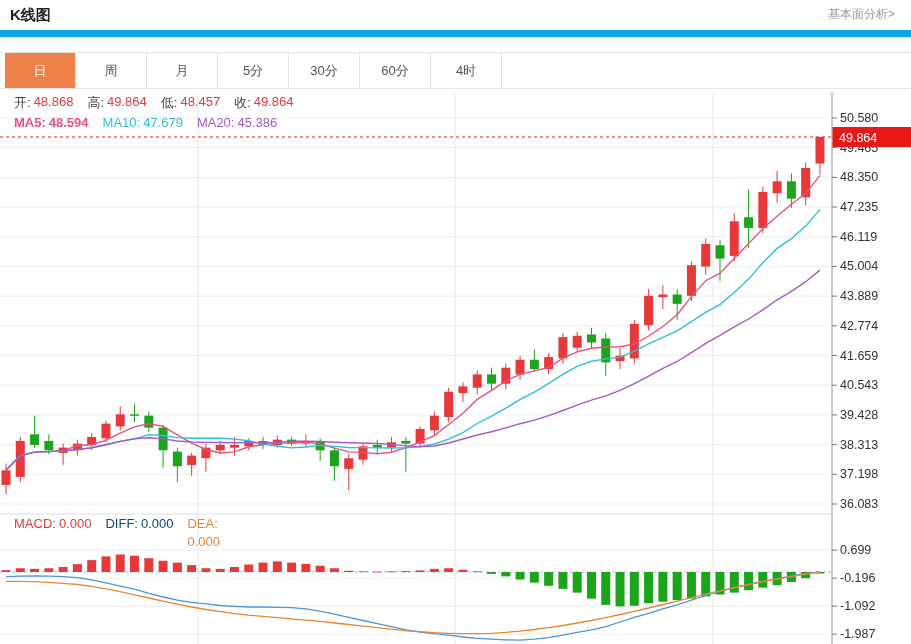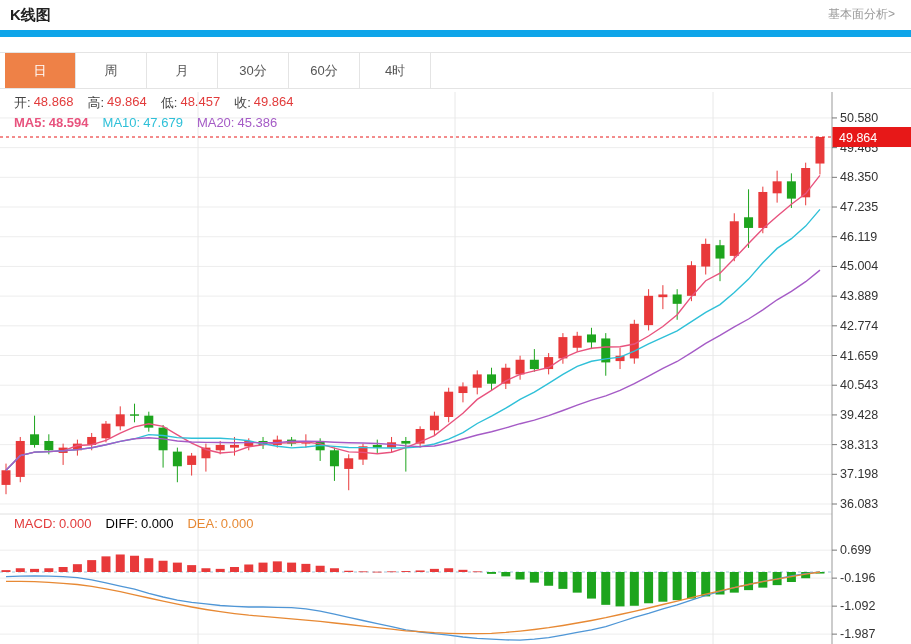--- a/index.html
+++ b/index.html
@@ -12,36 +12,37 @@
   .tab.active{background:#ee8147;color:#fff;}
   .wrap{position:relative;margin-top:3px;height:559px;}
   .wrap svg{position:absolute;left:0;top:0;}
   .row{position:absolute;left:14px;font-size:13px;display:flex;gap:14px;white-space:nowrap;z-index:2;}
   .pair{display:flex;gap:3px;}
   .lbl{color:#444;}
   .vred{color:#e23b3b;}
   .pink{color:#e8537e;font-weight:bold;}
   .cyan{color:#2fc0d8;}
   .purple{color:#a55bc6;text-align:center;}
-  .blue{color:#000000;}
-  .orange{color:#e78934;}
+  .blue{color:#0c4a6e;}
+  .orange{color:#e78934;flex-direction:column;}
   text{font-family:"Liberation Sans",sans-serif;}
 </style>
 </head>
 <body>
 
 <div class="hdr">
   <div class="title">K线图</div>
   <div class="lnk">基本面分析&gt;</div>
 </div>
 
 <div class="tabs" id="tabbar">
     <div class="tab active">日</div>
     <div class="tab">周</div>
     <div class="tab">月</div>
+    <div class="tab">5分</div>
     <div class="tab">30分</div>
     <div class="tab">60分</div>
     <div class="tab">4时</div>
   </div>
 
 <div class="wrap">
   <svg id="chart-svg" width="911" height="559">
       <line x1="0" y1="25.944890000000044" x2="832" y2="25.944890000000044" stroke="#ededed" stroke-width="1"></line>
       <line x1="0" y1="55.63733999999988" x2="832" y2="55.63733999999988" stroke="#ededed" stroke-width="1"></line>
       <line x1="0" y1="85.32978999999995" x2="832" y2="85.32978999999995" stroke="#ededed" stroke-width="1"></line>

